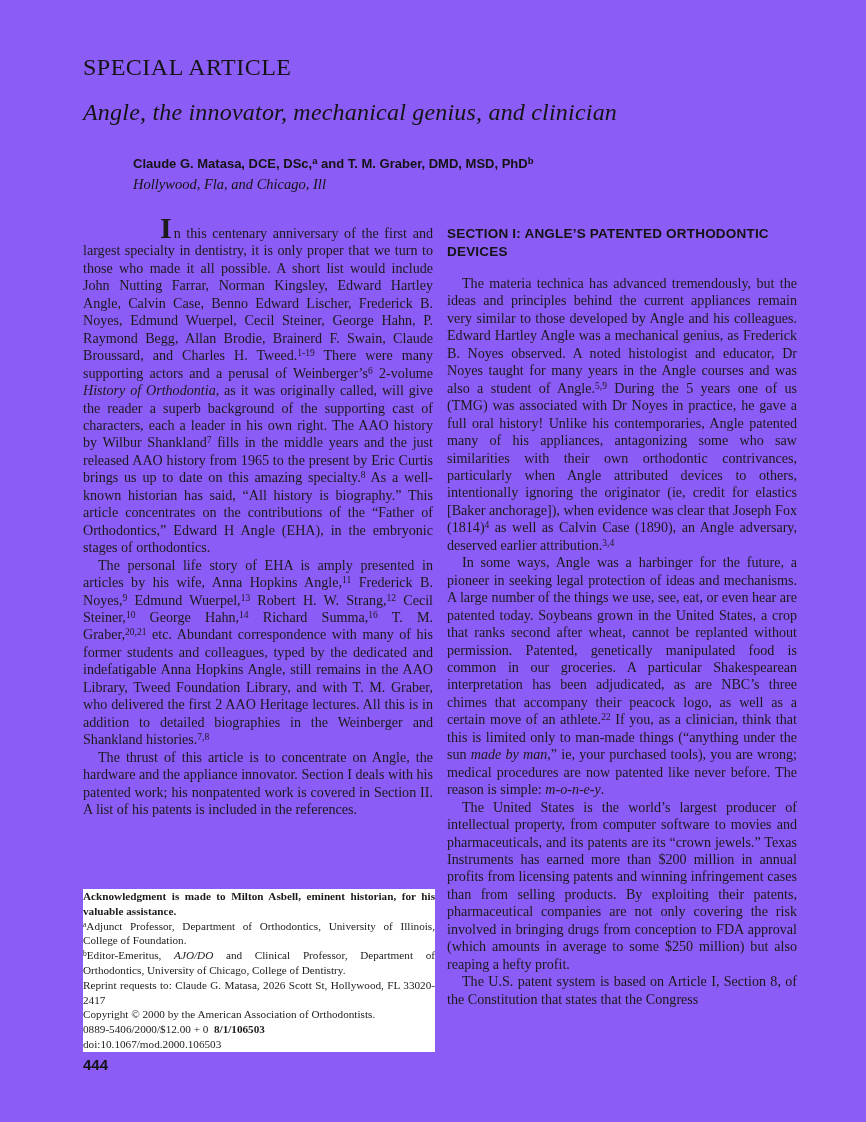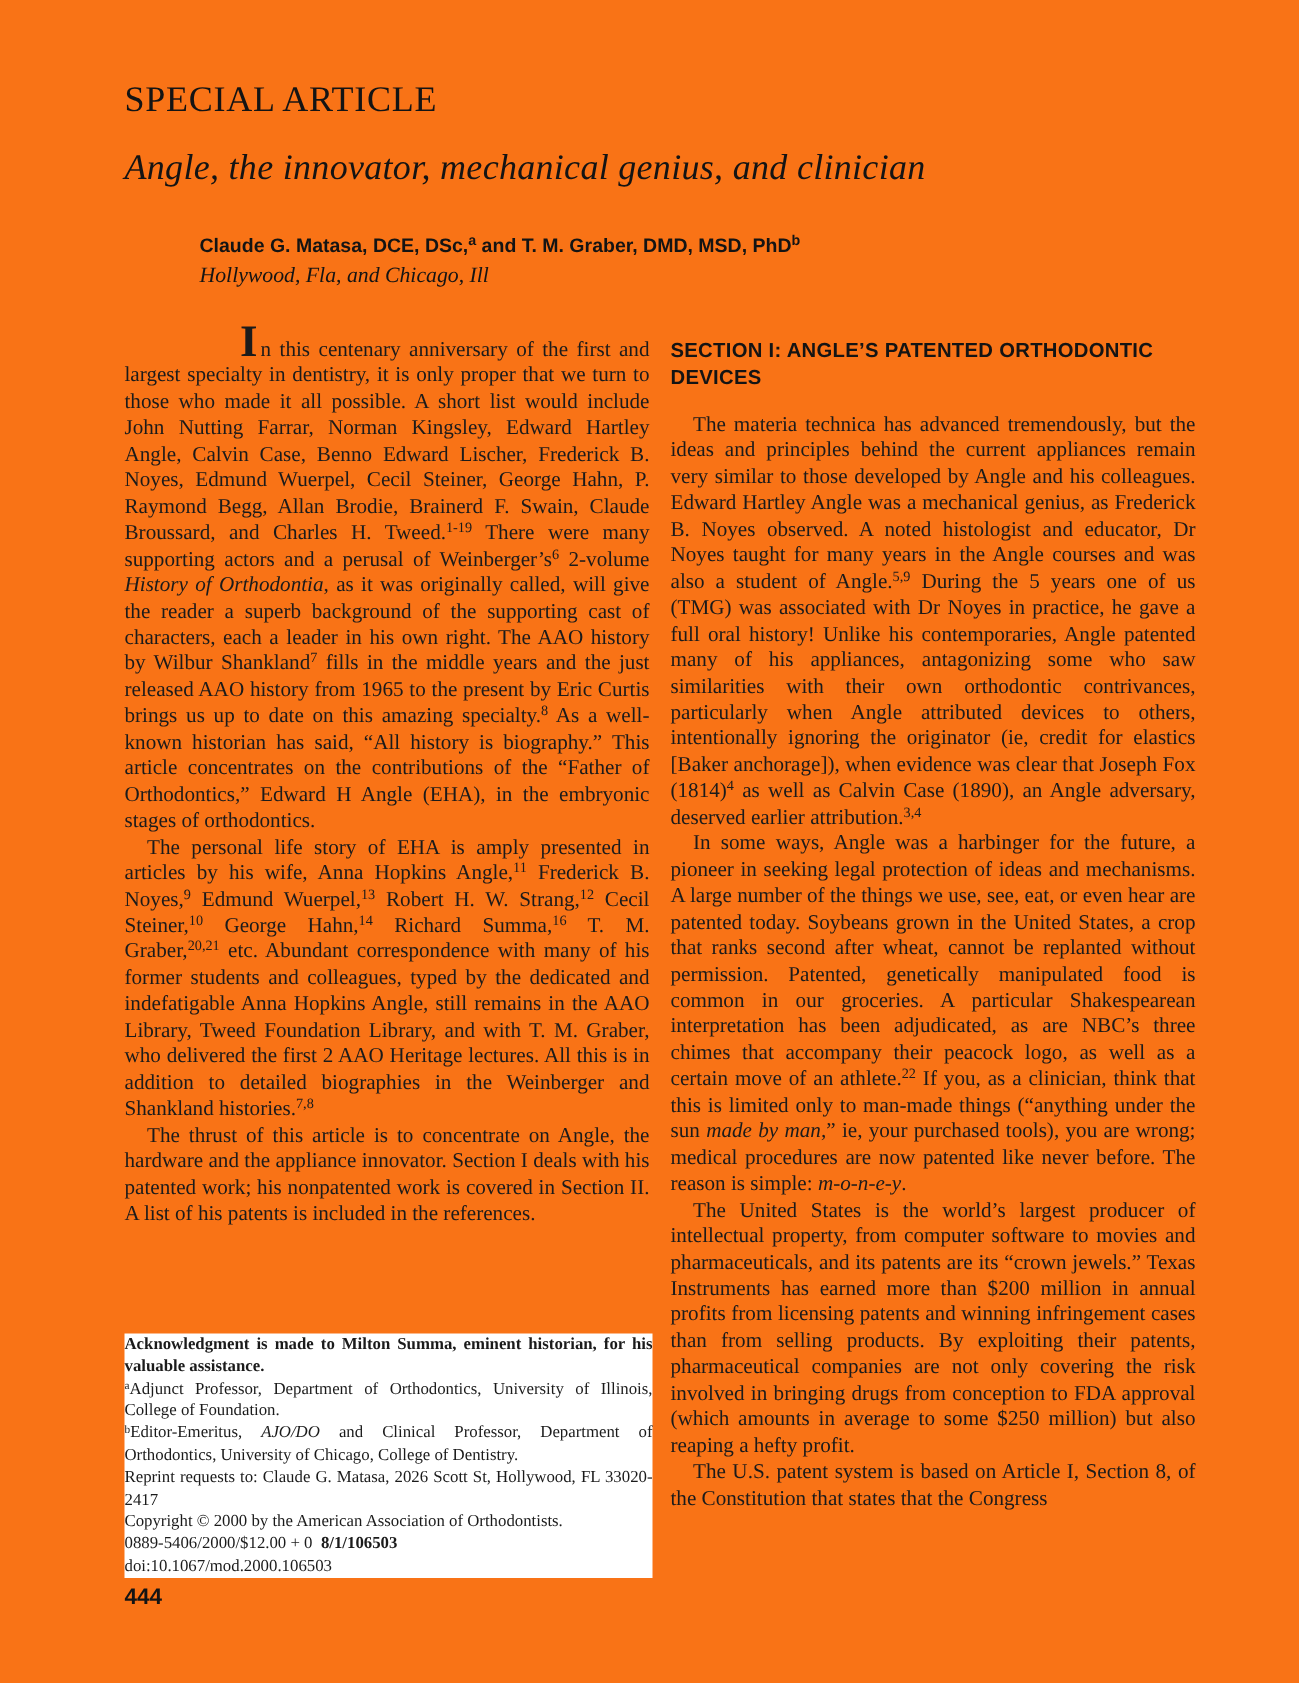--- a/index.html
+++ b/index.html
@@ -1,20 +1,20 @@
 <!DOCTYPE html>
 <html><head>
 <meta charset="utf-8">
 <style>
   html, body { margin: 0; padding: 0; background: #ffffff; }
   .page {
     position: relative;
     width: 866px;
     height: 1122px;
-    background: #f97316;
+    background: #8b5cf6;
     color: #1b1b1b;
     font-family: "Liberation Serif", serif;
     overflow: hidden;
   }
   .header { position: absolute; left: 83px; top: 54px; width: 714px; }
   .eyebrow {
     font-size: 24px;
     font-weight: normal;
     letter-spacing: 0.5px;
     color: #141414;
@@ -121,21 +121,21 @@
       <div class="body">
           <p class="indent"><span>The materia technica has advanced tremendously, but the ideas and principles behind the current appliances remain very similar to those developed by Angle and his colleagues. Edward Hartley Angle was a mechanical genius, as Frederick B. Noyes observed. A noted histologist and educator, Dr Noyes taught for many years in the Angle courses and was also a student of Angle.</span><sup>5,9</sup><span> During the 5 years one of us (TMG) was associated with Dr Noyes in practice, he gave a full oral history! Unlike his contemporaries, Angle patented many of his appliances, antagonizing some who saw similarities with their own orthodontic contrivances, particularly when Angle attributed devices to others, intentionally ignoring the originator (ie, credit for elastics [Baker anchorage]), when evidence was clear that Joseph Fox (1814)</span><sup>4</sup><span> as well as Calvin Case (1890), an Angle adversary, deserved earlier attribution.</span><sup>3,4</sup></p>
           <p class="indent"><span>In some ways, Angle was a harbinger for the future, a pioneer in seeking legal protection of ideas and mechanisms. A large number of the things we use, see, eat, or even hear are patented today. Soybeans grown in the United States, a crop that ranks second after wheat, cannot be replanted without permission. Patented, genetically manipulated food is common in our groceries. A particular Shakespearean interpretation has been adjudicated, as are NBC’s three chimes that accompany their peacock logo, as well as a certain move of an athlete.</span><sup>22</sup><span> If you, as a clinician, think that this is limited only to man-made things (“anything under the sun </span><span class="i">made by man</span><span>,” ie, your purchased tools), you are wrong; medical procedures are now patented like never before. The reason is simple: </span><span class="i">m-o-n-e-y</span><span>.</span></p>
           <p class="indent"><span>The United States is the world’s largest producer of intellectual property, from computer software to movies and pharmaceuticals, and its patents are its “crown jewels.” Texas Instruments has earned more than $200 million in annual profits from licensing patents and winning infringement cases than from selling products. By exploiting their patents, pharmaceutical companies are not only covering the risk involved in bringing drugs from conception to FDA approval (which amounts in average to some $250 million) but also reaping a hefty profit.</span></p>
           <p class="indent"><span>The U.S. patent system is based on Article I, Section 8, of the Constitution that states that the Congress</span></p>
         </div>
     </div>
   </div>
 
   <div class="footnotes">
-      <p><span class="b">Acknowledgment is made to Milton Summa, eminent historian, for his valuable assistance.</span></p>
+      <p><span class="b">Acknowledgment is made to Milton Asbell, eminent historian, for his valuable assistance.</span></p>
       <p><sup>a</sup><span>Adjunct Professor, Department of Orthodontics, University of Illinois, College of Foundation.</span></p>
       <p><sup>b</sup><span>Editor-Emeritus, </span><span class="i">AJO/DO</span><span> and Clinical Professor, Department of Orthodontics, University of Chicago, College of Dentistry.</span></p>
       <p><span>Reprint requests to: Claude G. Matasa, 2026 Scott St, Hollywood, FL 33020-2417</span></p>
       <p><span>Copyright © 2000 by the American Association of Orthodontists.</span></p>
       <p><span>0889-5406/2000/$12.00 + 0 </span><span class="b">8/1/106503</span></p>
       <p><span>doi:10.1067/mod.2000.106503</span></p>
     </div>
 
   <div class="page-number">444</div>
 

